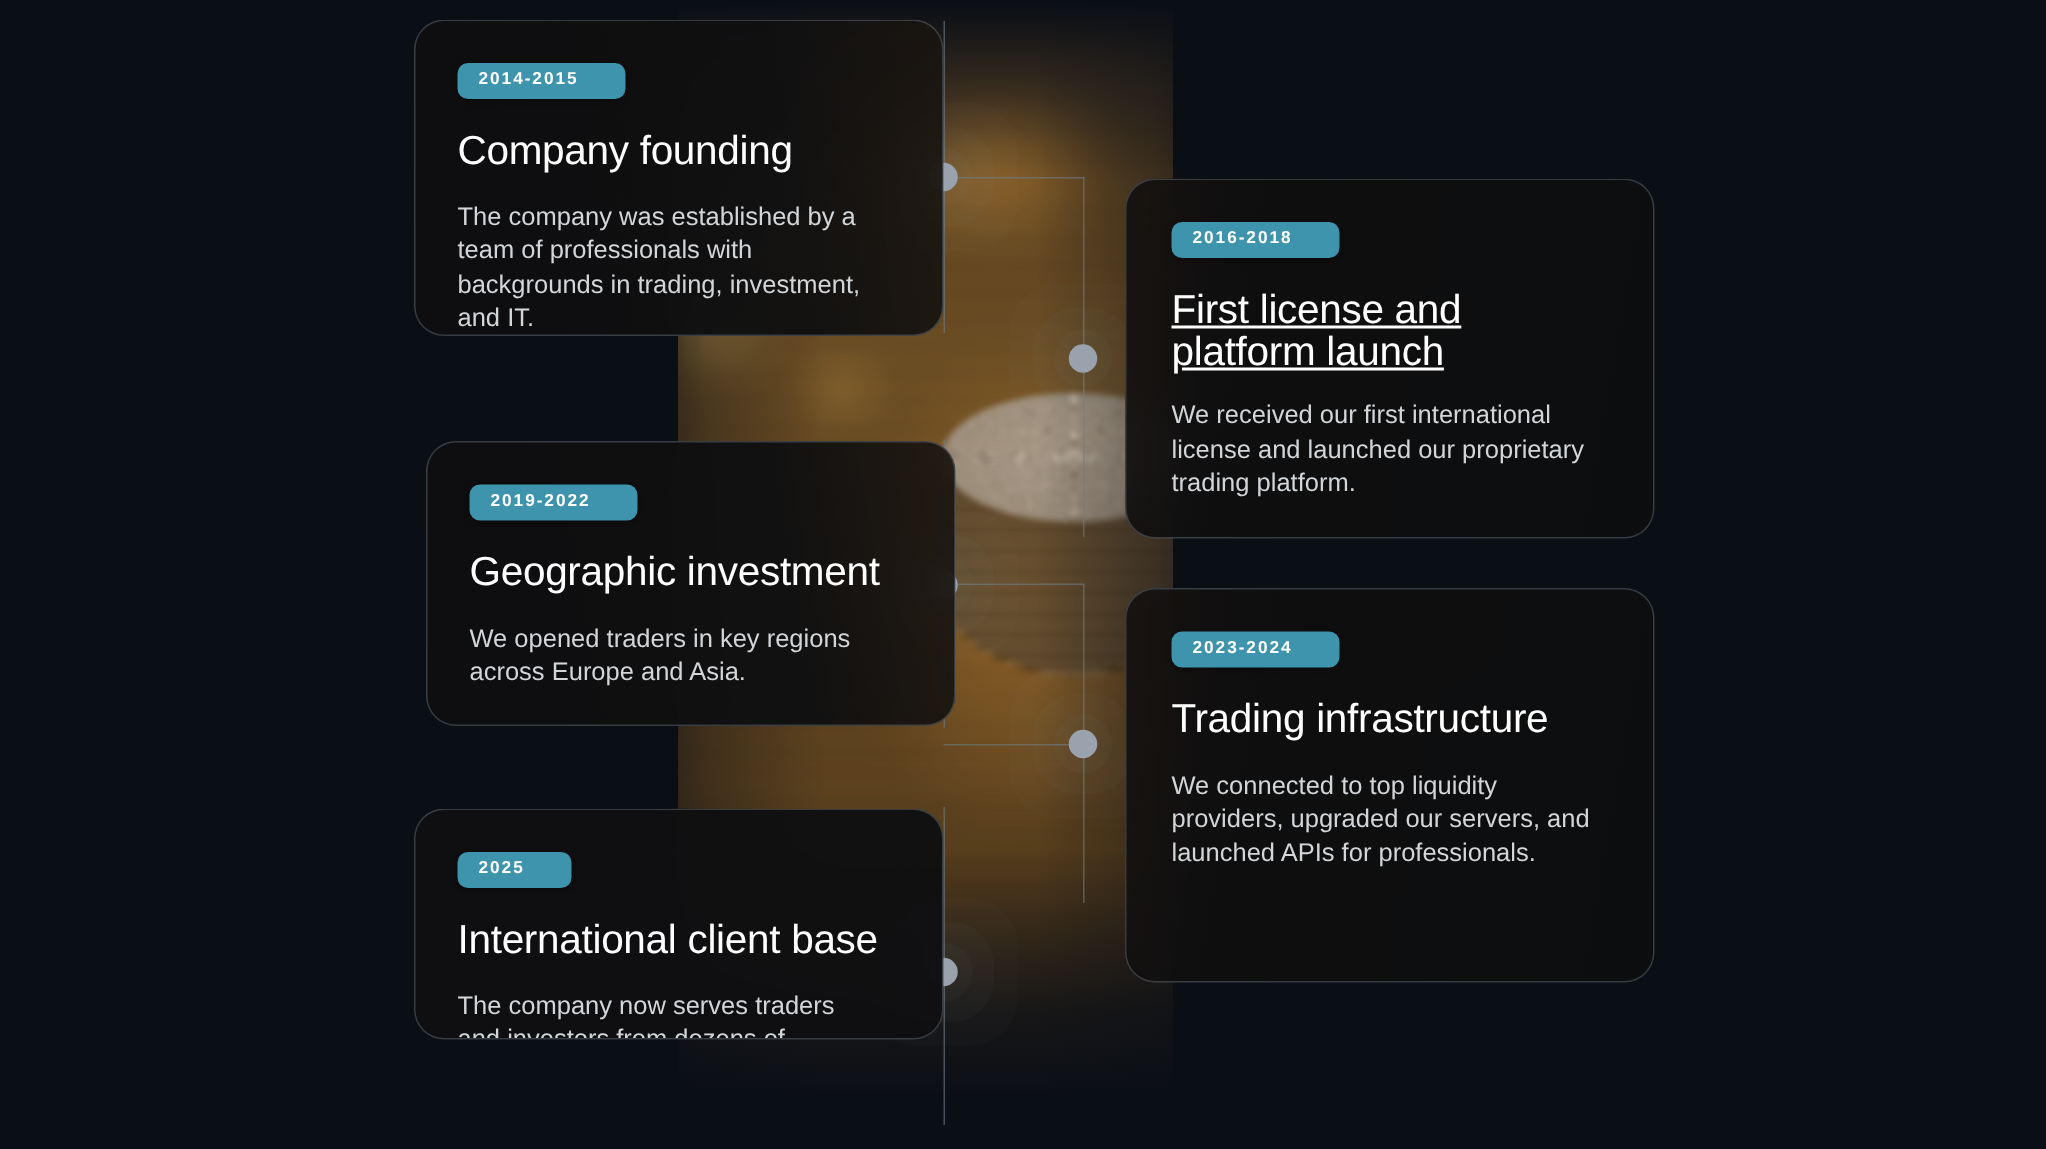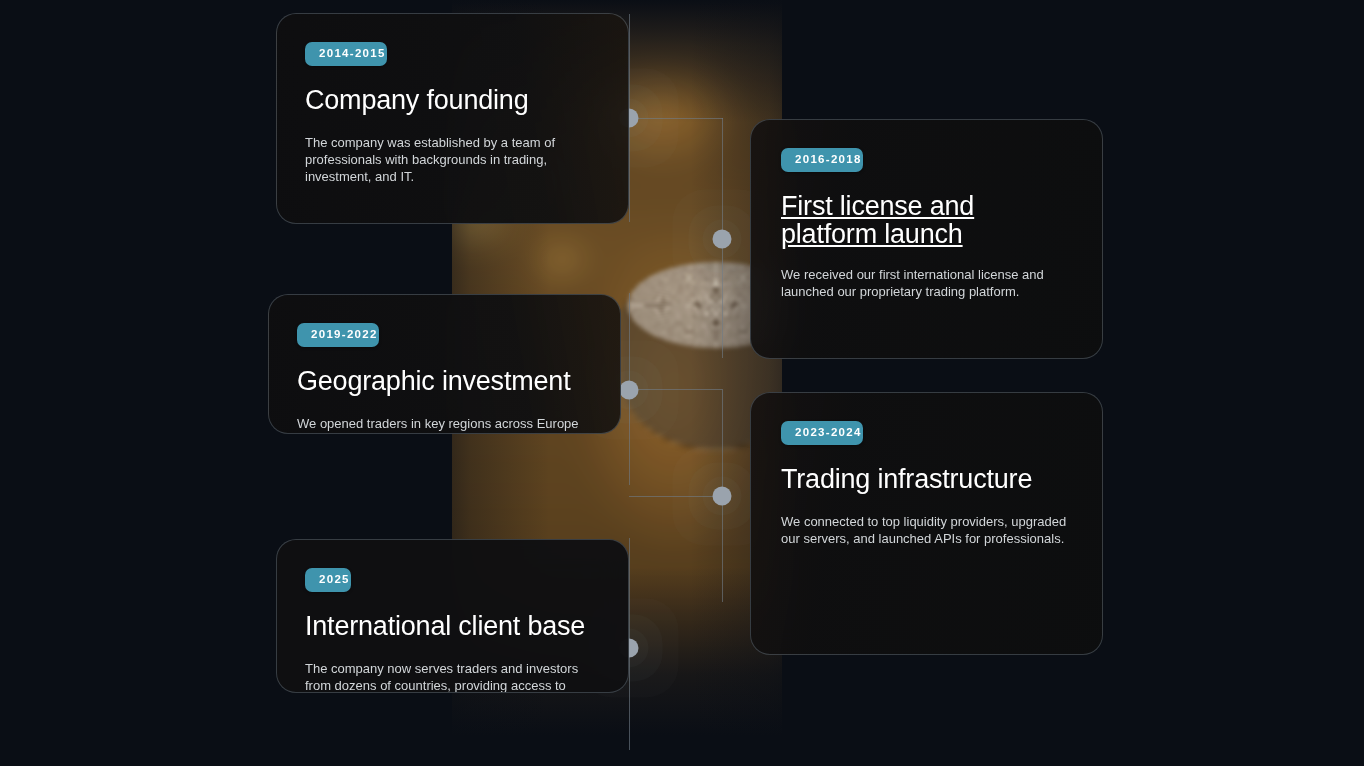--- a/index.html
+++ b/index.html
@@ -129,39 +129,39 @@
   .card.left { background:linear-gradient(260deg, rgba(26,21,16,.90) 0%, rgba(16,16,17,.96) 30%, rgba(14,14,16,.975) 100%); }
   .card.plain{ background:rgba(15,16,18,.97); }
 
   .badge{
     display:inline-block;
     background:#3f94ad;
     color:#ffffff;
     font-size:11.5px;
     font-weight:bold;
     letter-spacing:1.3px;
-    padding:6px 1px 6px 14px;
+    padding:6px 31px 6px 14px;
     border-radius:7px;
     line-height:1;
     box-shadow:0 1px 3px rgba(0,0,0,.35);
   }
 
   .card h2{
     margin:20px 0 0 0;
     color:#ffffff;
     font-size:27px;
     font-weight:400;
     line-height:1.05;
     letter-spacing:-0.2px;
   }
 
   .card p{
     margin:20px 0 0 0;
     color:#d2d6d9;
-    font-size:13px;
+    font-size:17px;
     line-height:1.32;
     max-width:300px;
   }
   .card.right p{ max-width:300px; }
 </style>
 </head>
 <body>
 
 <div id="bg-photo">
   <div class="layer coins-base"></div>
@@ -202,21 +202,21 @@
   <h2>Company founding</h2>
   <p>The company was established by a team of professionals with backgrounds in trading, investment, and IT.</p>
 </div>
 
 <div class="card right" style="left:722px;top:119px;width:353px;height:240px;padding-left:30px;">
   <span class="badge">2016-2018</span>
   <h2 style="max-width:250px;text-decoration:underline;">First license and platform launch</h2>
   <p style="margin-top:18px;">We received our first international license and launched our proprietary trading platform.</p>
 </div>
 
-<div class="card left" style="left:268px;top:294px;width:353px;height:140px;">
+<div class="card left" style="left:284px;top:294px;width:353px;height:190px;">
   <span class="badge">2019-2022</span>
   <h2>Geographic investment</h2>
   <p>We opened traders in key regions across Europe and Asia.</p>
 </div>
 
 <div class="card right" style="left:722px;top:392px;width:353px;height:263px;padding-left:30px;">
   <span class="badge">2023-2024</span>
   <h2>Trading infrastructure</h2>
   <p style="max-width:292px;">We connected to top liquidity providers, upgraded our servers, and launched APIs for professionals.</p>
 </div>

